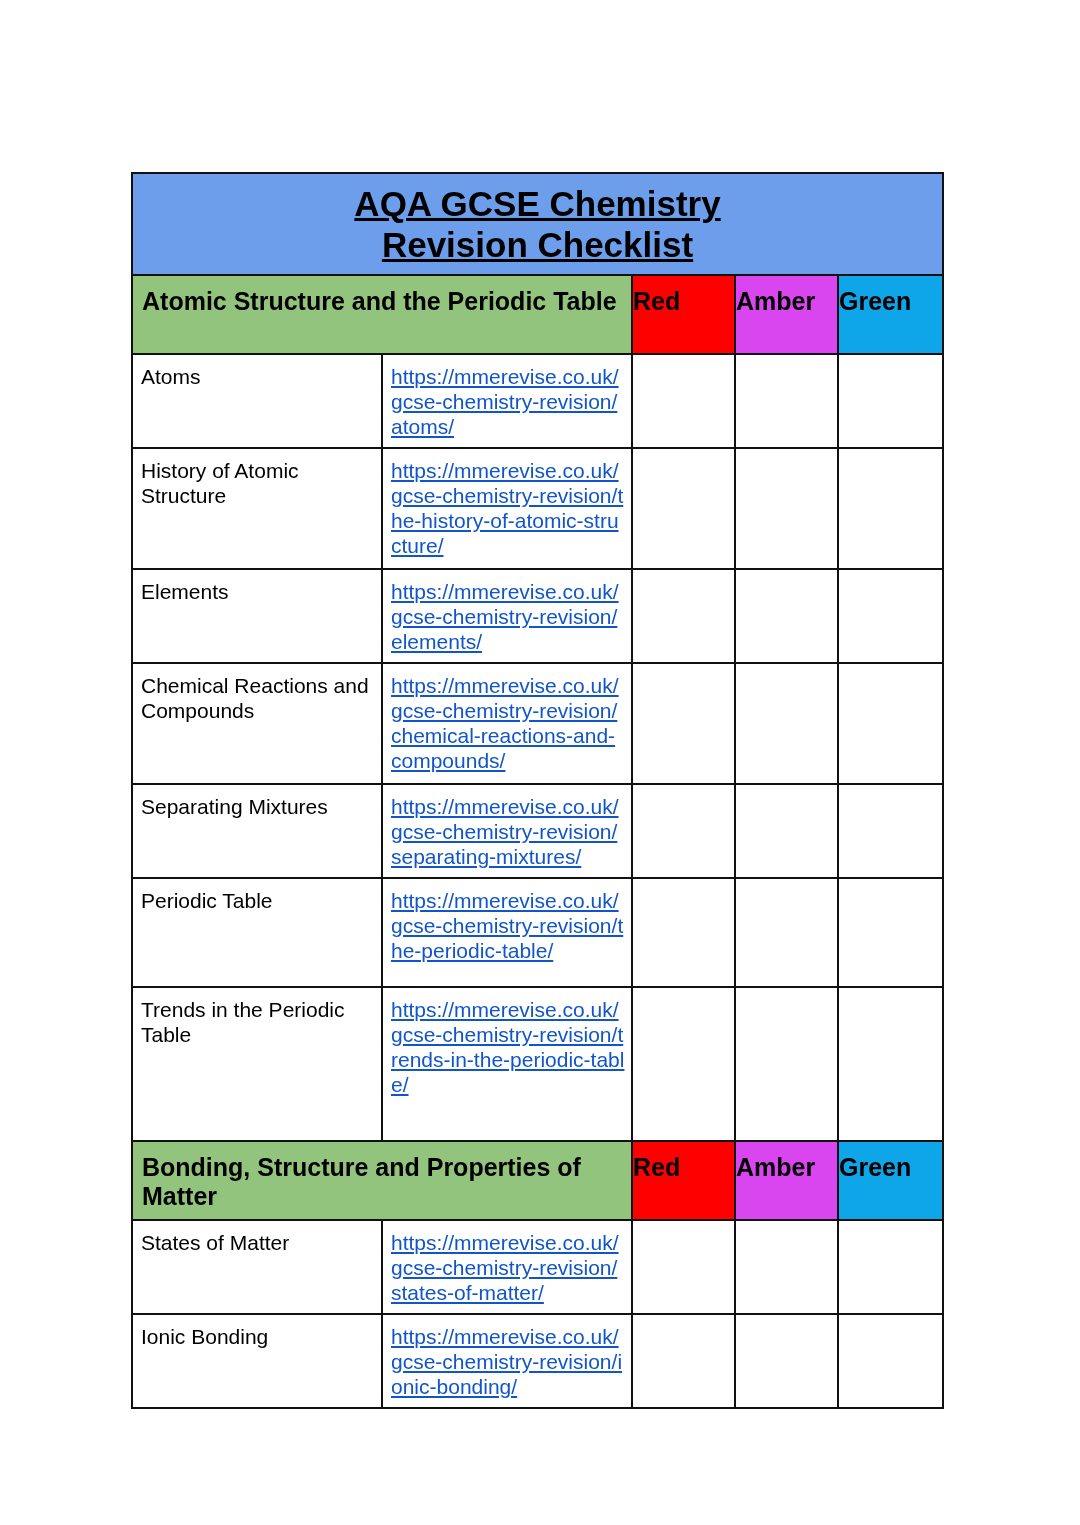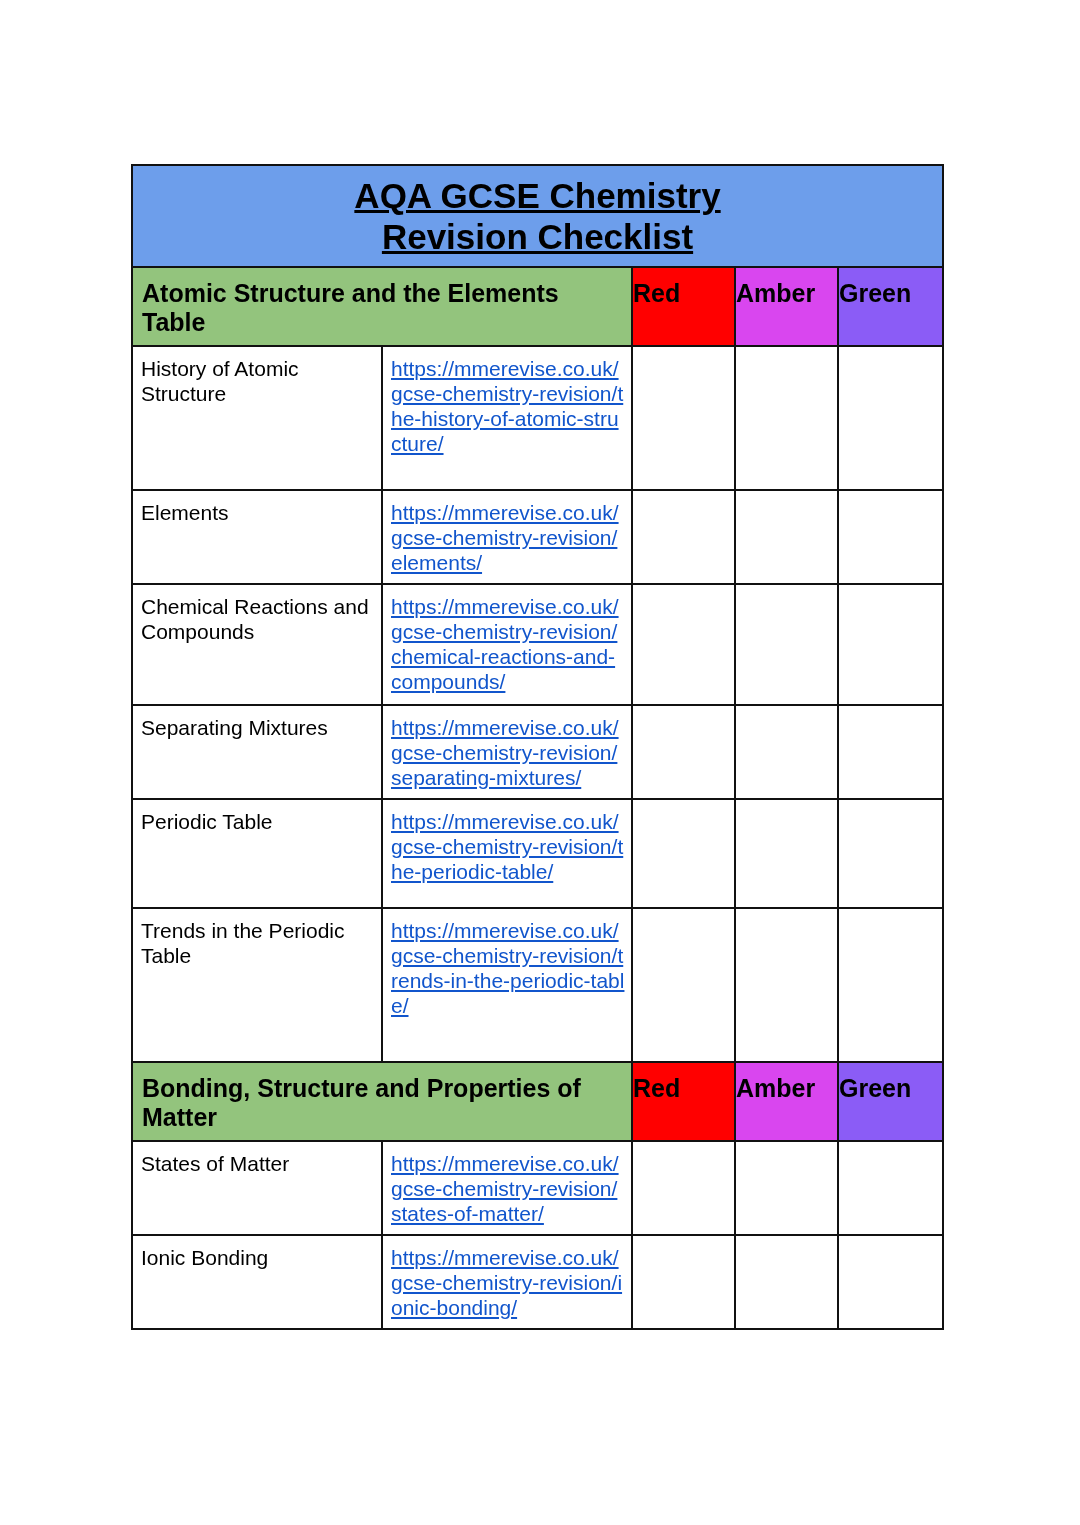--- a/index.html
+++ b/index.html
@@ -1,25 +1,25 @@
 <!DOCTYPE html>
 <html><head>
 <meta charset="utf-8">
 <style>
   html, body { margin:0; padding:0; background:#ffffff; }
   body { width:1080px; height:1525px; position:relative; font-family:"Liberation Sans", sans-serif; color:#000; }
-  table.checklist { position:absolute; left:131px; top:164px; width:811px; border-collapse:collapse; table-layout:fixed; }
+  table.checklist { position:absolute; left:131px; top:172px; width:811px; border-collapse:collapse; table-layout:fixed; }
   table.checklist td { border:2px solid #111; vertical-align:top; padding:0; }
   .title-cell { background:#6d9eeb; height:100px; text-align:center; vertical-align:middle !important; }
   .title-cell .t { font-weight:bold; font-size:35px; line-height:41px; text-decoration:underline; text-decoration-thickness:3px; }
   .section-cell { background:#93c47d; font-weight:bold; font-size:25px; line-height:29px; padding:11px 10px 8px 9px !important; height:58px; }
   .rag-head { font-weight:bold; font-size:25px; line-height:29px; padding-top:11px !important; }
   .rag-red { background:#ff0000; }
   .rag-amber { background:#d946ef; }
-  .rag-green { background:#8b5cf6; }
+  .rag-green { background:#0ea5e9; }
   .topic-cell { font-size:21px; line-height:25px; padding:9px 8px 8px 8px !important; }
   .link-cell { padding:9px 6px 8px 8px !important; }
   .link-cell a { color:#1155cc; text-decoration:underline; font-size:21px; line-height:25px; word-break:break-all; display:block; }
   .rag-cell { background:#fff; cursor:pointer; }
 </style>
 </head>
 <body>
 
 <table class="checklist">
   <colgroup>
@@ -31,26 +31,35 @@
   </colgroup>
   <tbody>
       <tr>
     <td colspan="5" class="title-cell">
       <div class="t">AQA GCSE Chemistry</div>
       <div class="t">Revision Checklist</div>
     </td>
   </tr>
 
   <tr>
-    <td colspan="2" class="section-cell">Atomic Structure and the Elements Table</td>
+    <td colspan="2" class="section-cell">Atomic Structure and the Periodic Table</td>
     <td class="rag-head rag-red">Red</td>
     <td class="rag-head rag-amber">Amber</td>
     <td class="rag-head rag-green">Green</td>
   </tr>
-  <tr style="height:144px">
+  <tr style="height:94px">
+    <td class="topic-cell">Atoms</td>
+    <td class="link-cell">
+          <a href="#">https://mmerevise.co.uk/gcse-chemistry-revision/atoms/</a>
+        </td>
+    <td class="rag-cell"></td>
+    <td class="rag-cell"></td>
+    <td class="rag-cell"></td>
+  </tr>
+  <tr style="height:121px">
     <td class="topic-cell">History of Atomic Structure</td>
     <td class="link-cell">
           <a href="#">https://mmerevise.co.uk/gcse-chemistry-revision/the-history-of-atomic-structure/</a>
         </td>
     <td class="rag-cell"></td>
     <td class="rag-cell"></td>
     <td class="rag-cell"></td>
   </tr>
   <tr style="height:94px">
     <td class="topic-cell">Elements</td>

